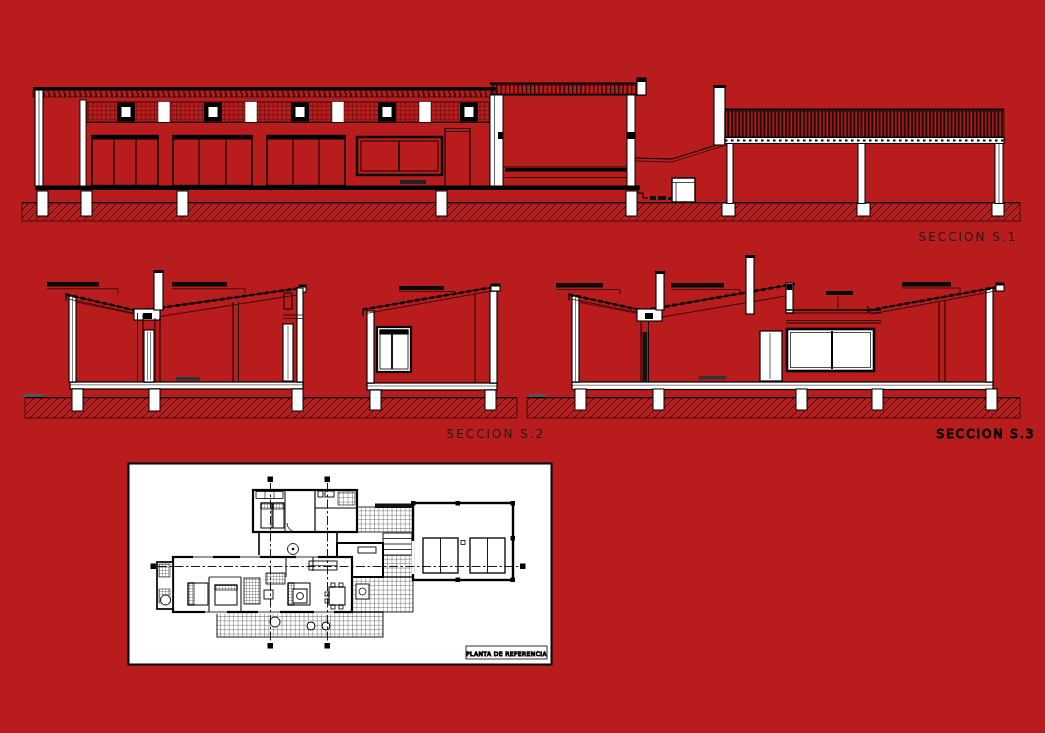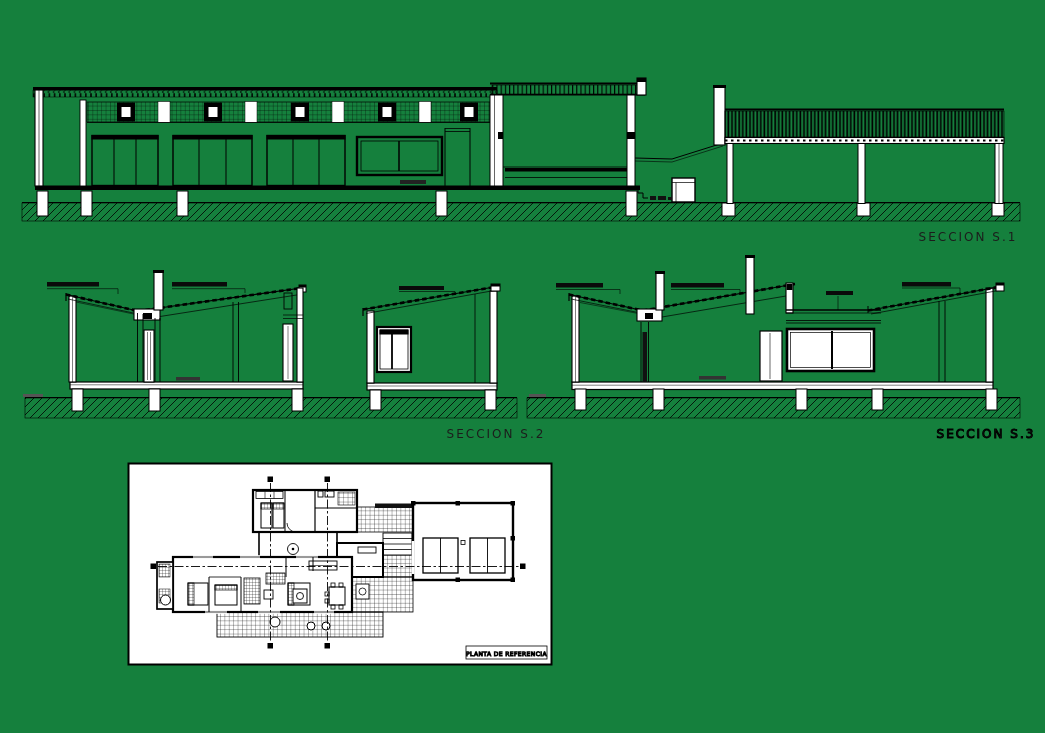--- a/index.html
+++ b/index.html
@@ -1,17 +1,17 @@
 <!DOCTYPE html>
 <html><head>
 <meta charset="utf-8">
 <style>
   html,body{margin:0;padding:0;background:#e8e8e8;}
   .sheet{
-    position:relative;width:1045px;height:733px;background:#15803d;
+    position:relative;width:1045px;height:733px;background:#b91c1c;
     font-family:"DejaVu Sans","Liberation Sans",sans-serif;overflow:hidden;
   }
   svg{display:block;}
   text.seclabel{font-family:"DejaVu Sans","Liberation Sans",sans-serif;font-size:12px;letter-spacing:2px;fill:#1c1c1c;}
   text.plantitle{font-family:"DejaVu Sans","Liberation Sans",sans-serif;font-size:6px;letter-spacing:.4px;fill:#8a8a8a;}
 </style>
 </head>
 <body>
 
 <div class="sheet">

